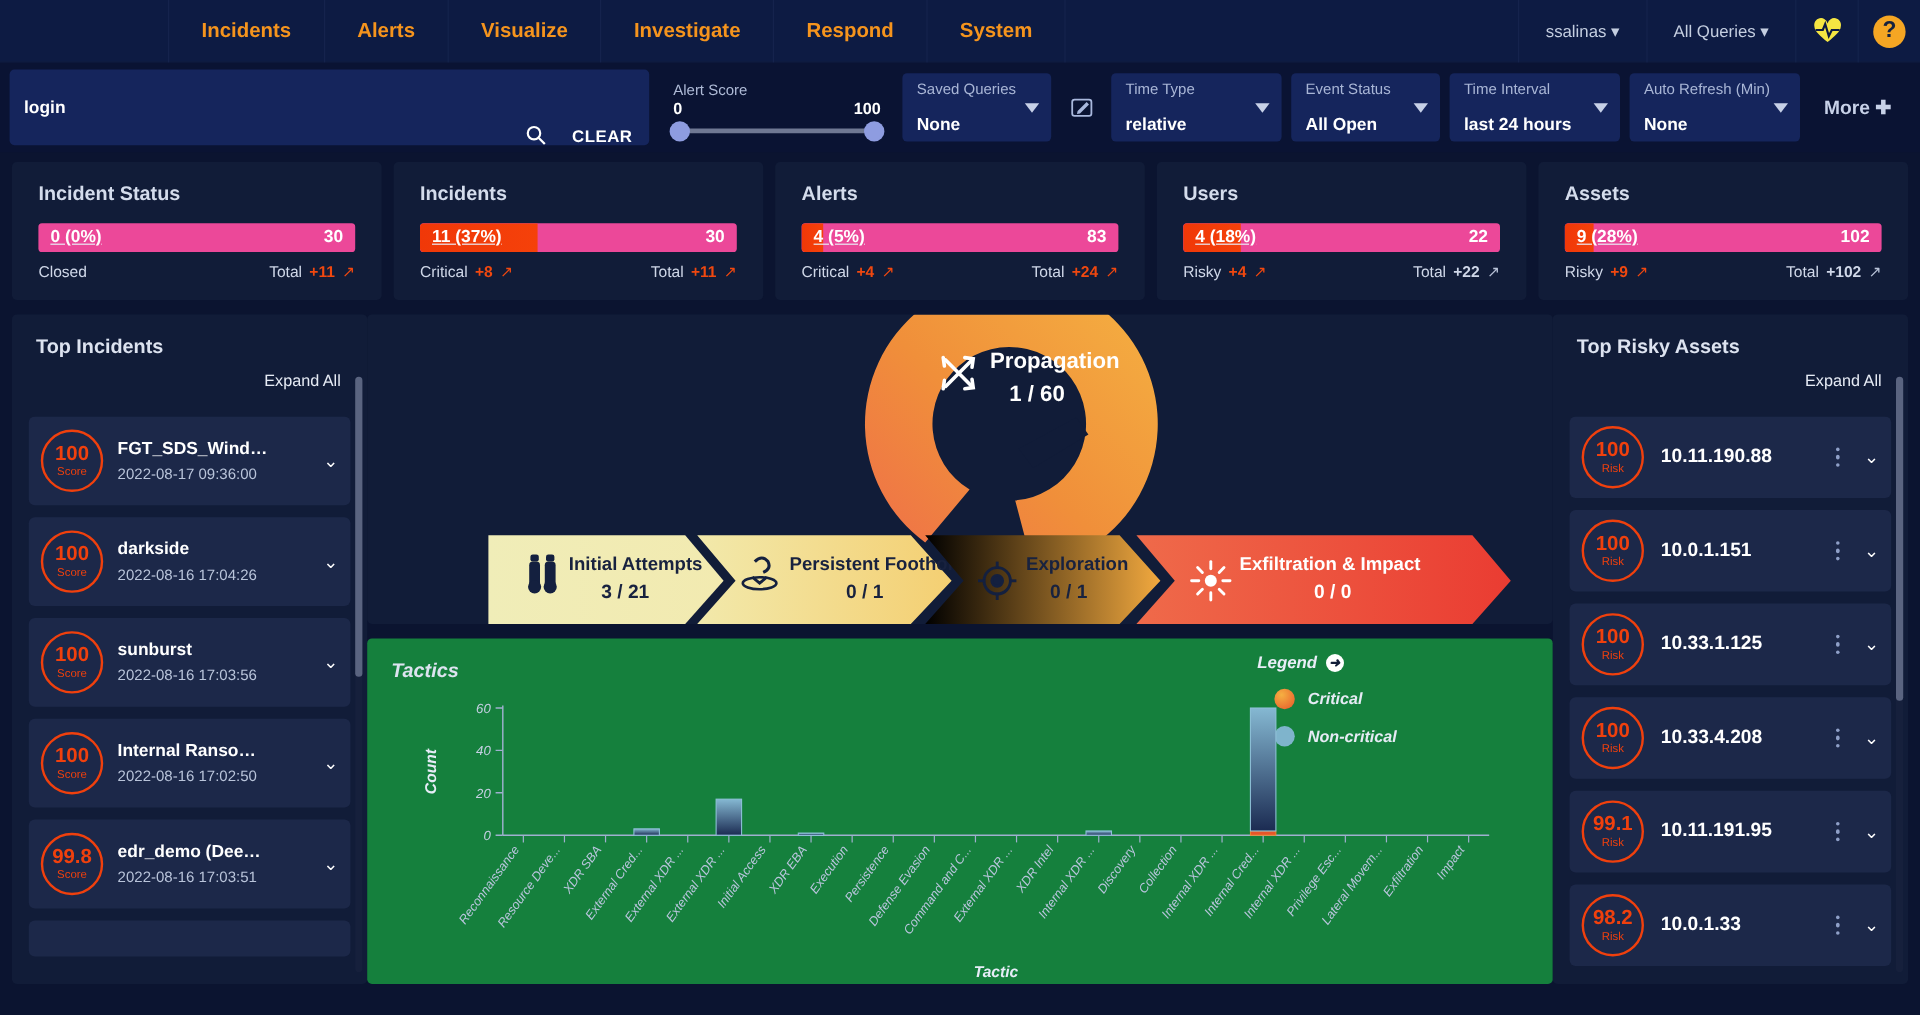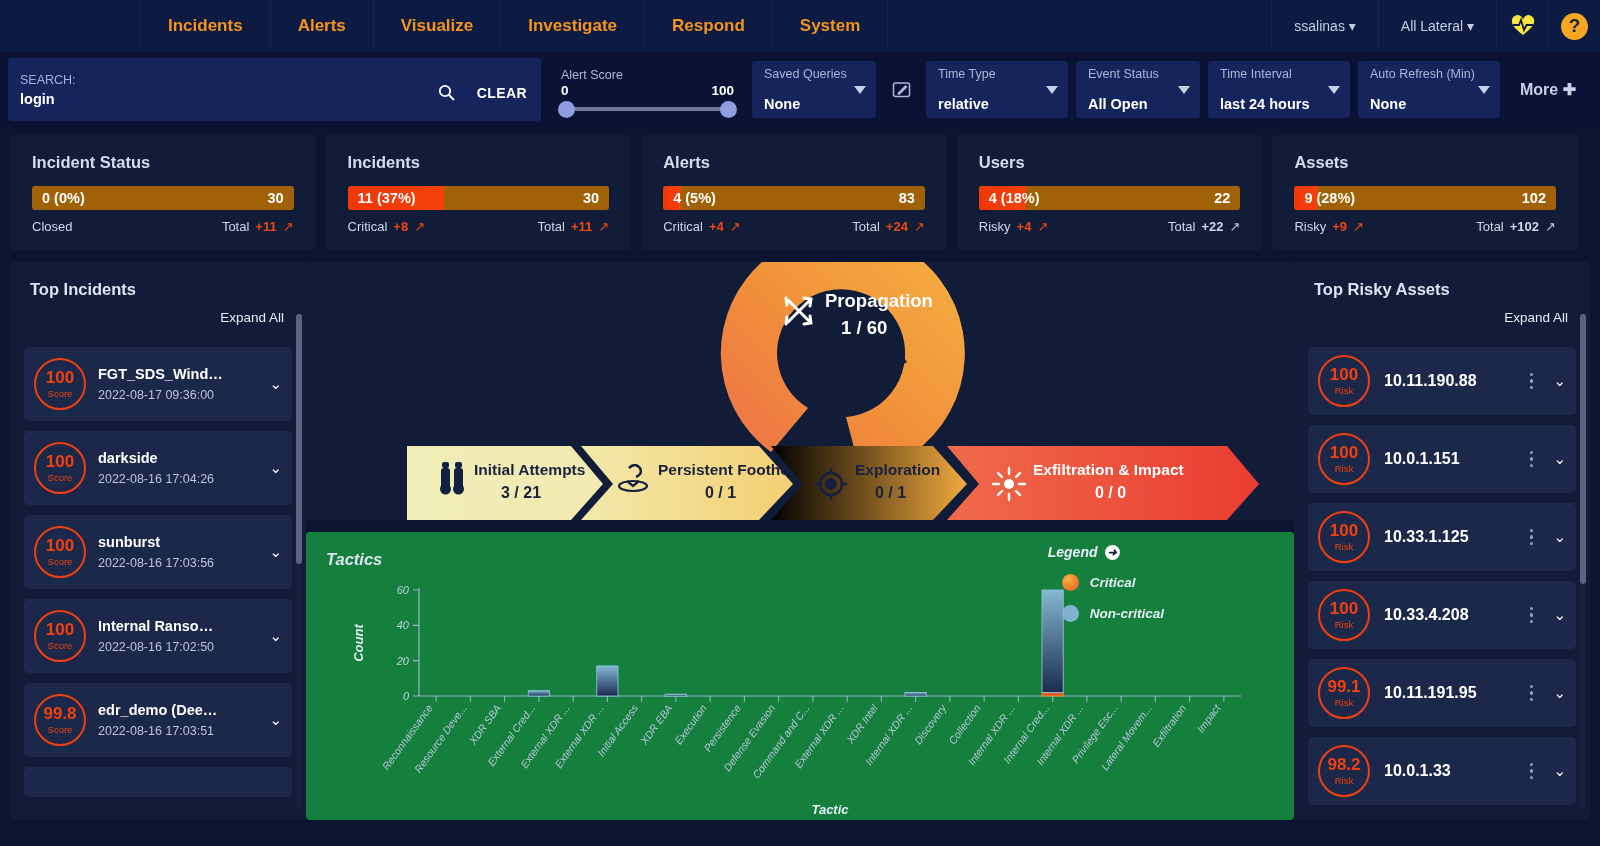--- a/index.html
+++ b/index.html
@@ -61,21 +61,21 @@
     height: 75px; width: 1600px; background: #0a1333;
     display: flex; align-items: center; padding: 0 8px; gap: 8px;
   }
   .search-box {
     width: 533px; height: 63px; background: #15255c; border-radius: 4px;
     padding: 8px 12px; display: flex; flex-direction: column; justify-content: center;
     position: relative;
   }
   .search-label { font-size: 12.5px; color: #9fb0d4; margin-bottom: 4px; }
   .search-value { font-size: 14.5px; color: #ffffff; font-weight: bold; }
-  .search-actions { position: absolute; right: 14px; bottom: 20px; display: flex; align-items: center; gap: 22px; }
+  .search-actions { position: absolute; right: 14px; bottom: 0; display: flex; align-items: center; gap: 22px; }
   .srch-ico { color: #fff; font-size: 16px; cursor: pointer; }
   .clear-btn { color: #ffffff; font-size: 14px; font-weight: bold; cursor: pointer; letter-spacing: .4px; }
 
   .score-box { width: 195px; height: 63px; padding: 6px 10px 6px 12px; display: flex; flex-direction: column; justify-content: center; }
   .score-label { font-size: 12.5px; color: #aebad6; }
   .score-minmax { display: flex; justify-content: space-between; font-size: 13.5px; color: #fff; font-weight: bold; margin-top: 1px; }
   .slider-track {
     height: 4px; background: #6f7893; border-radius: 2px; position: relative; margin-top: 9px;
   }
   .slider-knob {
@@ -94,29 +94,29 @@
   .dd-value { font-size: 14.5px; color: #ffffff; font-weight: bold; white-space: nowrap; }
   .dd-caret {
     position: absolute; right: 10px; top: 50%; transform: translateY(-50%);
     width: 0; height: 0; border-left: 6px solid transparent; border-right: 6px solid transparent;
     border-top: 8px solid #c7d1e8;
   }
   .edit-ico { width: 34px; display: flex; align-items: center; justify-content: center; cursor: pointer; }
   .more-btn { color: #c7d1e8; font-size: 16px; font-weight: bold; margin-left: 12px; cursor: pointer; white-space: nowrap; }
 
   
-  .kpi-row { display: flex; gap: 10px; padding: 8px 22px 0 10px; }
+  .kpi-row { display: flex; gap: 10px; padding: 8px 10px 0 10px; }
   .kpi-card {
     background: #111c38; border-radius: 4px; height: 115px;
     padding: 18px 22px 0 22px; flex: 1; position: relative;
   }
   .kpi-title { font-size: 16.5px; color: #d4dcec; font-weight: bold; margin-bottom: 14px; }
   .kpi-bar {
-    height: 24px; background: #a16207; border-radius: 3px; position: relative;
-    display: flex; align-items: center; overflow: hidden;
+    height: 24px; background: #ec4899; border-radius: 3px; position: relative;
+    display: flex; align-items: center; overflow: hidden; text-decoration: underline;
   }
   .kpi-fill { position: absolute; left: 0; top: 0; bottom: 0; background: linear-gradient(90deg,#f03808,#f5410a); border-radius: 3px 0 0 3px; }
   .kpi-left-txt { position: relative; z-index: 2; font-size: 14.5px; font-weight: bold; color: #fff; padding-left: 10px; }
   .kpi-right-txt { position: absolute; right: 10px; z-index: 2; font-size: 14.5px; font-weight: bold; color: #fff; }
   .kpi-foot { display: flex; justify-content: space-between; margin-top: 9px; font-size: 13px; }
   .kpi-foot-l, .kpi-foot-r { display: flex; align-items: center; gap: 6px; }
   .kpi-mute { color: #cfd7e8; }
   .kpi-delta { color: #f1480f; font-weight: bold; }
   .kpi-delta.grey { color: #cfd7e8; }
   .arrow-up { color: #f1480f; font-size: 13px; line-height: 1; }
@@ -188,37 +188,36 @@
     <div class="nav-item">Incidents</div>
     <div class="nav-item">Alerts</div>
     <div class="nav-item">Visualize</div>
     <div class="nav-item">Investigate</div>
     <div class="nav-item">Respond</div>
     <div class="nav-item">System</div>
   </div>
 
   <div class="nav-right">
     <div class="nav-user">ssalinas ▾</div>
-    <div class="nav-user">All Lateral ▾</div>
+    <div class="nav-user">All Queries ▾</div>
     <div class="nav-icon-cell">
       <svg class="heart-icon" width="24" height="22" viewBox="0 0 24 22">
         <path d="M12 20 C6 15 1 11 1 7 A5.5 5.5 0 0 1 12 4.5 A5.5 5.5 0 0 1 23 7 C23 11 18 15 12 20 Z" fill="#f5e642"></path>
         <path d="M2 10 H8 L10 5 L13 15 L15.5 10 H22" stroke="#0d1b43" stroke-width="1.8" fill="none"></path>
       </svg>
     </div>
     <div class="nav-icon-cell">
       <div class="help-icon">?</div>
     </div>
   </div>
 </div>
 
 <div class="filterbar">
 
   <div class="search-box">
-    <div class="search-label">SEARCH:</div>
     <div class="search-value">login</div>
     <div class="search-actions">
       <svg class="srch-ico" width="17" height="17" viewBox="0 0 17 17">
         <circle cx="7" cy="7" r="5.2" stroke="#fff" stroke-width="1.8" fill="none"></circle>
         <line x1="11" y1="11" x2="16" y2="16" stroke="#fff" stroke-width="1.9"></line>
       </svg>
       <div class="clear-btn">CLEAR</div>
     </div>
   </div>
 

